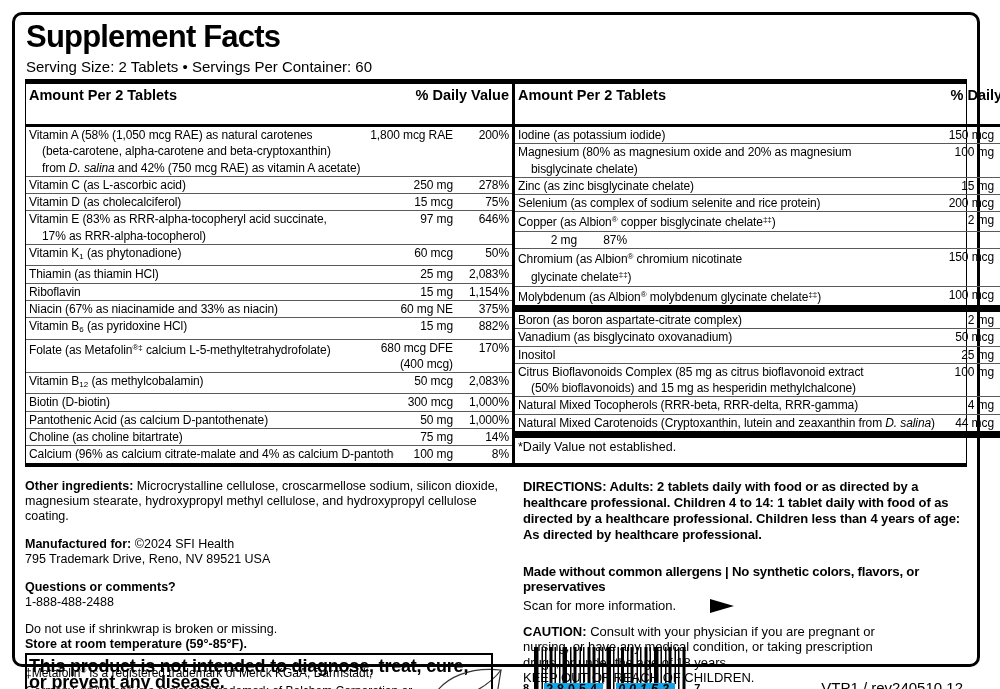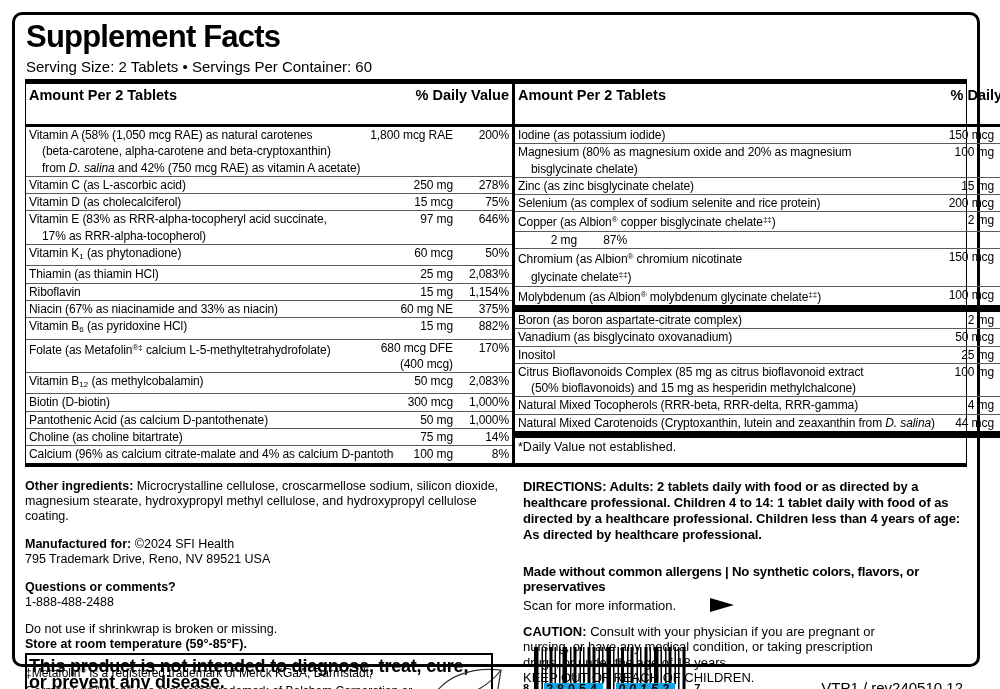--- a/index.html
+++ b/index.html
@@ -30,21 +30,21 @@
   .f-right{flex:1;position:relative;padding-left:12px;box-sizing:border-box;}
   .blk{font-size:12.5px;line-height:15px;}
   .blk b{font-weight:bold;}
   .mt1{margin-top:5px;} .mt2{margin-top:13px;} .mt3{margin-top:12px;}
   .tmrow{display:flex;margin-top:11px;align-items:flex-start;}
   .tmtext{flex:1;font-size:12px;line-height:15px;}
   .metafolin{width:80px;flex:0 0 auto;margin-top:2px;}
   .disclaimer{position:absolute;left:0;right:18px;bottom:1px;border:2px solid #000000;font-weight:bold;font-size:18px;line-height:16px;padding:3px 2px;letter-spacing:-0.2px;}
   .directions{font-weight:bold;font-size:13px;line-height:16px;margin-top:5px;letter-spacing:-0.1px;}
   .allergens{font-weight:bold;font-size:13.2px;margin-top:21px;letter-spacing:-0.2px;}
-  .scanline{font-size:13px;margin-top:4px;display:flex;align-items:center;}
+  .scanline{font-size:13px;margin-top:4px;display:flex;align-items:flex-end;}
   .scan-arrow{width:0;height:0;border-left:24px solid #000;border-top:7px solid transparent;border-bottom:7px solid transparent;margin-left:34px;}
   .caution{font-size:13px;line-height:15.5px;margin-top:11px;max-width:352px;}
   .keepout{font-size:13px;line-height:15.5px;}
   .barcode-row{position:absolute;left:12px;right:4px;bottom:0;display:flex;align-items:flex-end;justify-content:space-between;}
   .barcode{display:flex;align-items:flex-end;}
   .bc-digit{font-weight:bold;font-size:11px;line-height:11px;margin:0 3px 2px 0;}
   .bc-digit.r{margin:0 0 2px 4px;}
   .bars{position:relative;width:158px;height:49px;}
   .bars svg{position:absolute;left:0;top:0;}
   .bc-group{position:absolute;bottom:0;background:#0ea5e9;font-weight:bold;font-size:12.5px;letter-spacing:4px;padding:0 2px;line-height:13px;}

